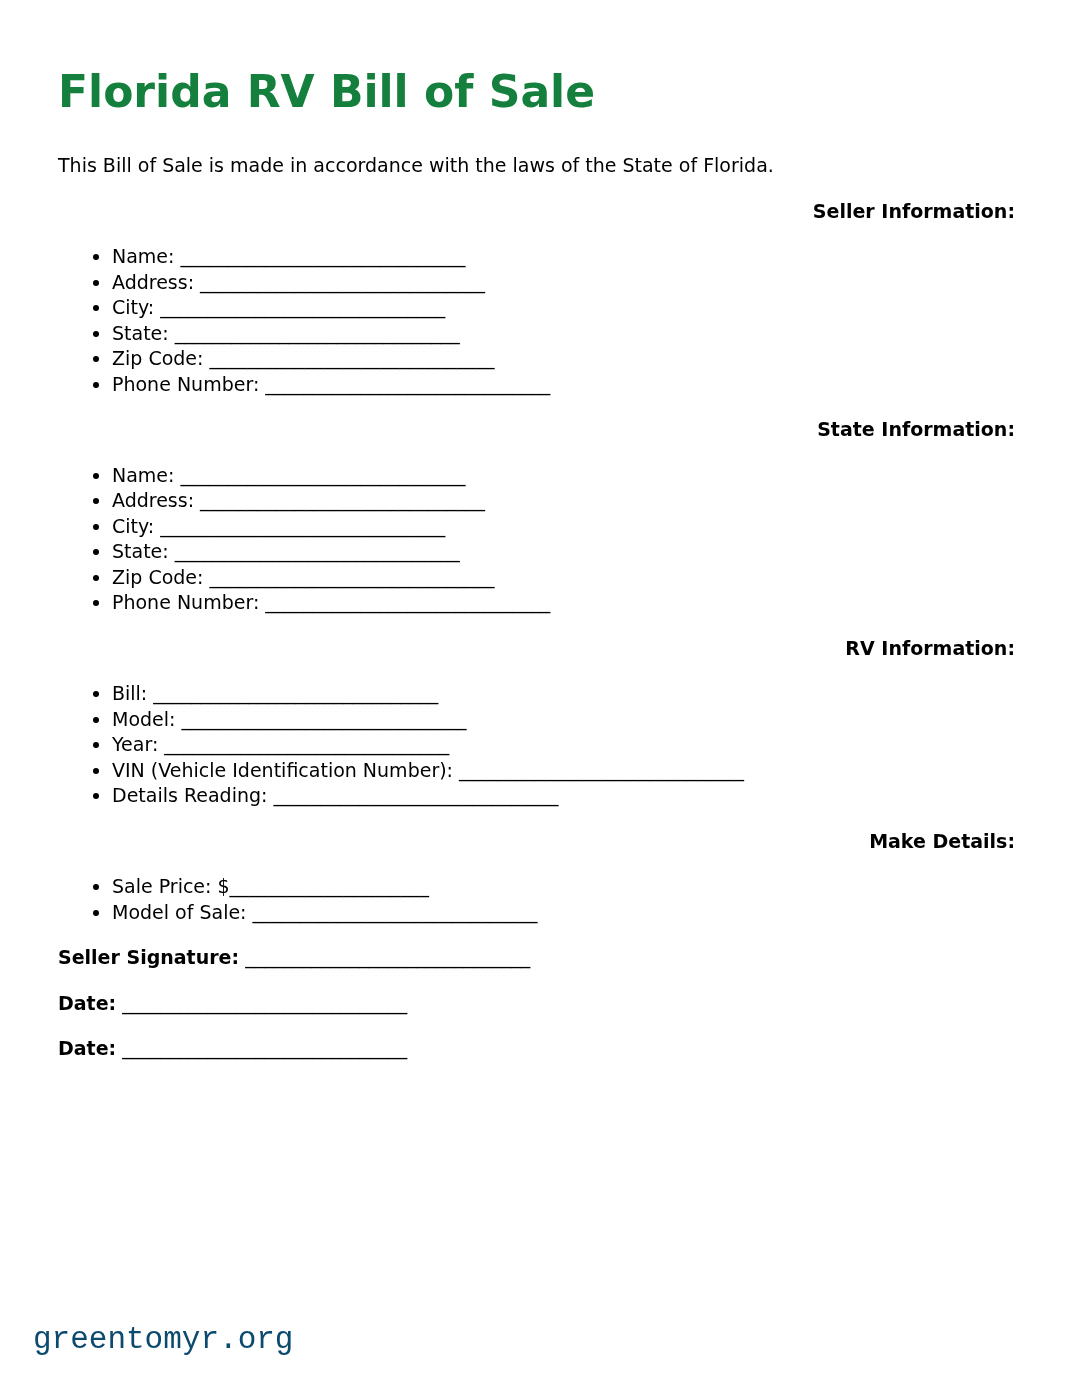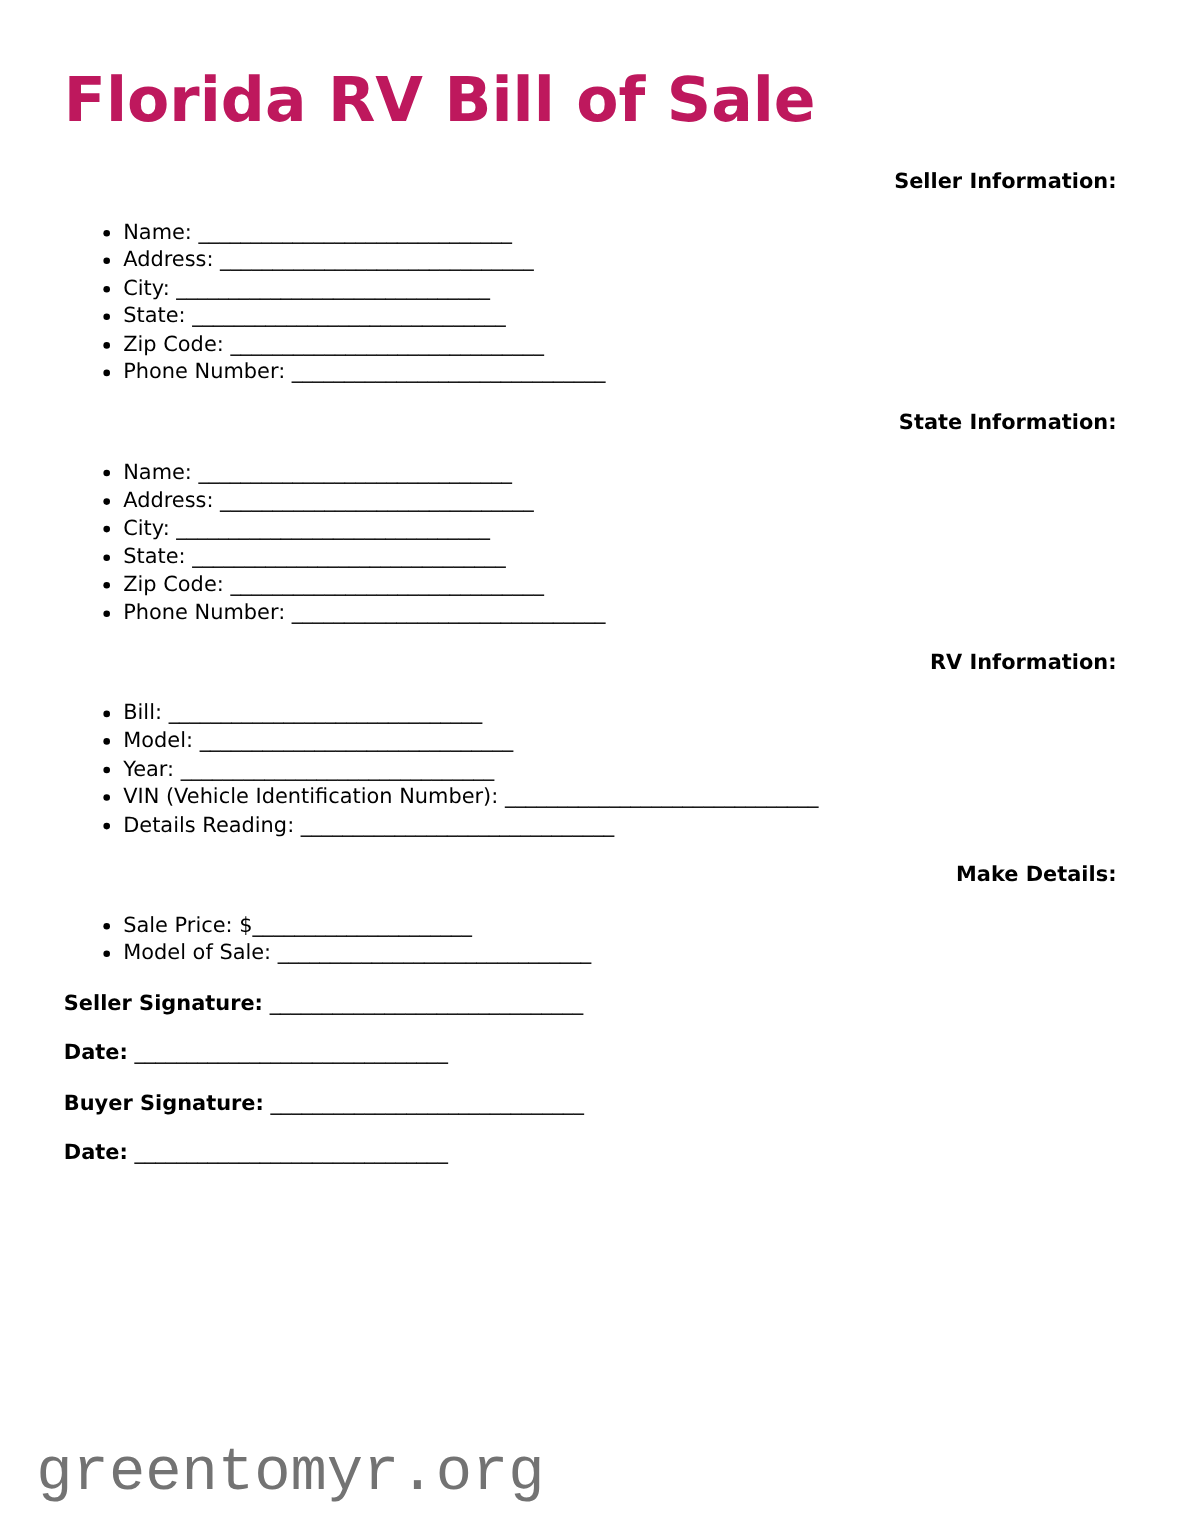--- a/index.html
+++ b/index.html
@@ -14,25 +14,25 @@
     background: #ffffff;
     box-sizing: border-box;
     padding: 68px 58px 0 58px;
     font-family: "DejaVu Sans", sans-serif;
     font-size: 19px;
     line-height: 25.5px;
     color: #000000;
     overflow: hidden;
   }
   h1.doc-title {
-    font-size: 56px;
+    font-size: 44px;
     line-height: 48px;
     font-weight: bold;
     margin: 0 0 37px 0;
-    color: #be185d;
+    color: #15803d;
   }
   p.block {
     margin: 0 0 20px 0;
   }
   p.section-heading {
     font-weight: bold;
     margin: 0 0 20px 0;
     text-align: right;
   }
   ul.field-list {
@@ -47,33 +47,34 @@
     margin: 12px 0 20px 0;
   }
   p.signature-line .sig-label {
     font-weight: bold;
   }
   .footer-watermark {
     position: absolute;
     left: 33px;
     top: 1314px;
     font-family: "Liberation Mono", "DejaVu Sans Mono", monospace;
-    font-size: 55px;
+    font-size: 31px;
     line-height: 52px;
-    color: #737373;
+    color: #0c4a6e;
     white-space: nowrap;
   }
 </style>
 </head>
 <body>
 
 <div class="page">
 
   <h1 class="doc-title">Florida RV Bill of Sale</h1>
 
+  <p class="block">This Bill of Sale is made in accordance with the laws of the State of Florida.</p>
 
   <p class="section-heading">Seller Information:</p>
   <ul class="field-list">
     <li>Name: ______________________________</li>
     <li>Address: ______________________________</li>
     <li>City: ______________________________</li>
     <li>State: ______________________________</li>
     <li>Zip Code: ______________________________</li>
     <li>Phone Number: ______________________________</li>
   </ul>
@@ -101,19 +102,18 @@
   <ul class="field-list">
     <li>Sale Price: $_____________________</li>
     <li>Model of Sale: ______________________________</li>
   </ul>
 
 
   <p class="signature-line"><span class="sig-label">Seller Signature:</span> <span>______________________________</span></p>
 
   <p class="signature-line"><span class="sig-label">Date:</span> <span>______________________________</span></p>
 
-  <p class="signature-line"><span class="sig-label">Buyer Signature:</span> <span>______________________________</span></p>
 
   <p class="signature-line"><span class="sig-label">Date:</span> <span>______________________________</span></p>
 
   <div class="footer-watermark">greentomyr.org</div>
 
 </div>
 
 </body></html>

